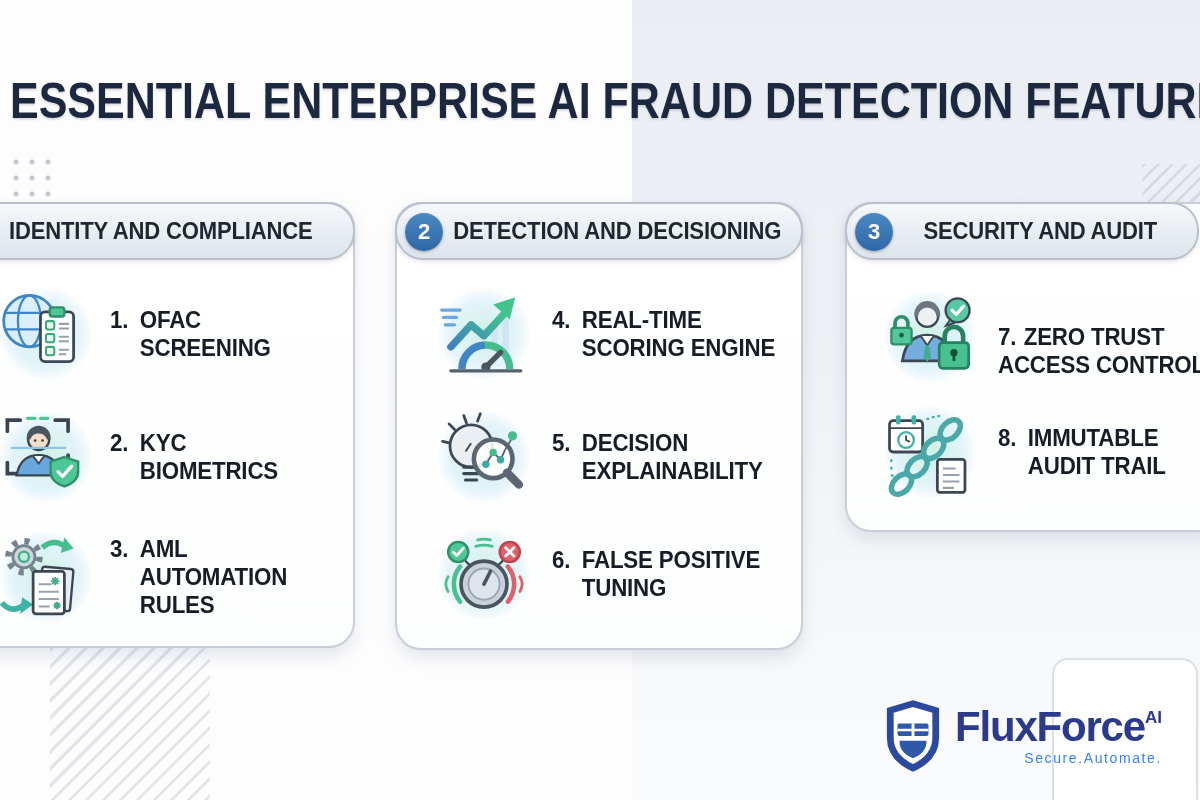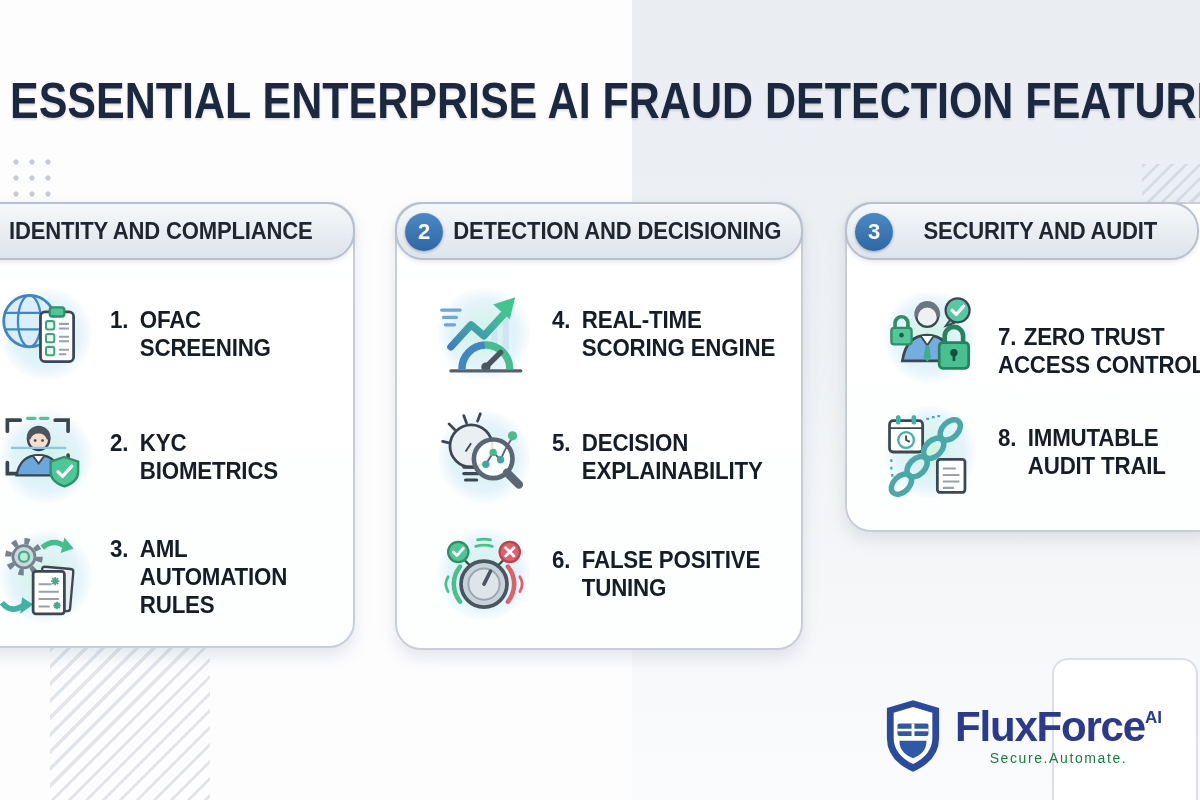--- a/index.html
+++ b/index.html
@@ -69,25 +69,25 @@
   .c1 .text { margin-left:14px; }
   .num { flex:none; width:32px; }
   .label { white-space:pre-line; }
   .text.no-hang { display:block; white-space:pre-line; }
   .text.no-hang .num { display:inline; width:auto; margin-right:8px; }
   .text.no-hang .label { display:inline; }
 
   
   .logo { position:absolute; left:884px; top:698px; display:flex; align-items:center; gap:13px; }
   .logo-shield { width:58px; height:76px; flex:none; }
-  .logo-text { display:flex; flex-direction:column; align-items:center; }
+  .logo-text { display:flex; flex-direction:column; align-items:flex-end; }
   .brand-line { font-size:42px; font-weight:700; color:#2b3a8c; letter-spacing:-1.2px;
     line-height:1; white-space:nowrap; }
   .brand-line sup { font-size:17px; font-weight:700; letter-spacing:0; vertical-align:18px; }
-  .tagline { font-size:14px; font-weight:400; color:#15803d; letter-spacing:1.6px; margin-top:2px; }
+  .tagline { font-size:14px; font-weight:400; color:#3b82f6; letter-spacing:1.6px; margin-top:2px; }
 </style>
 </head>
 <body>
 
 <div class="stage">
   <div class="bg-right"></div>
   <div class="dots-grid"></div>
   <div class="hatch-tr"></div>
   <div class="hatch-bl"></div>
 

